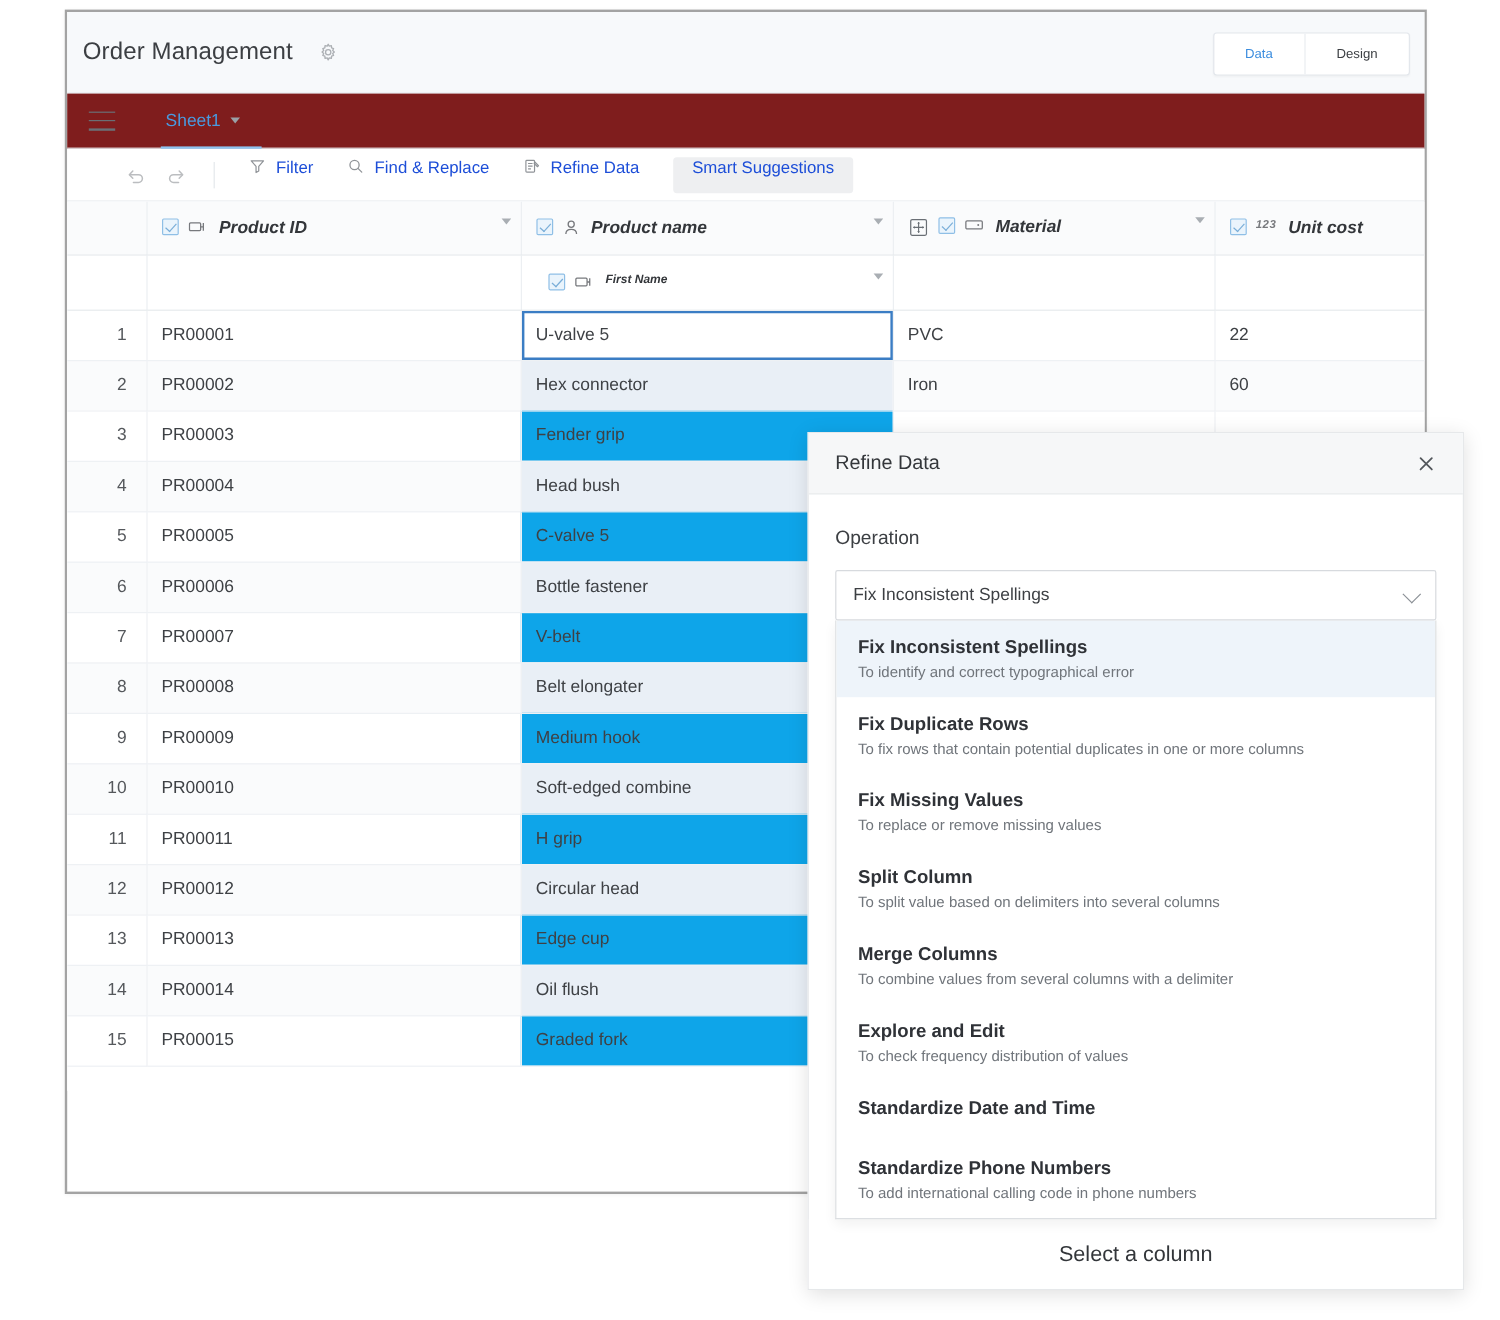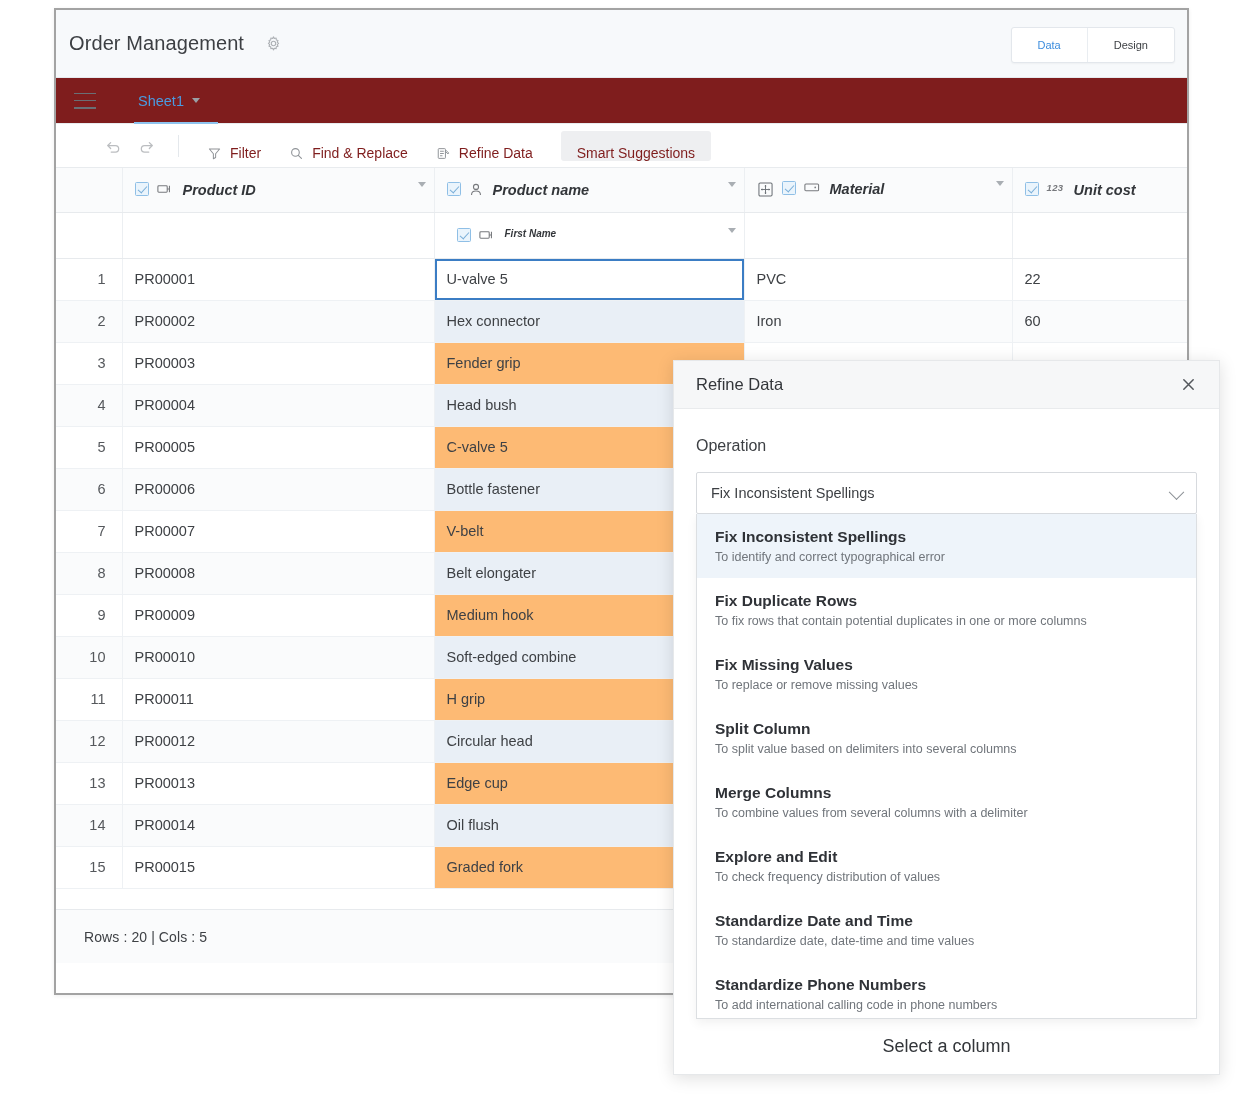--- a/index.html
+++ b/index.html
@@ -132,26 +132,26 @@
     width: 34px; height: 30px;
     display: flex; align-items: center; justify-content: center;
     cursor: pointer;
     opacity: .45;
   }
   .tb-sep {
     width: 1px; height: 22px; background: #e4e8ec; margin: 0 14px;
   }
   .tb-btn {
     display: flex;
-    align-items: flex-end;
+    align-items: flex-start;
     gap: 8px;
     height: 30px;
     padding: 0 14px;
     font-size: 14px;
-    color: #7f1d1d;
+    color: #1d4ed8;
     cursor: pointer;
     white-space: nowrap;
   }
   .tb-btn .ico { display:flex; align-items:center; opacity:.75; }
   .tb-btn.pill {
     background: #eeeff1;
     border-radius: 3px;
     padding: 0 16px;
     height: 30px;
     margin-left: 14px;
@@ -247,21 +247,21 @@
     vertical-align: middle;
     background: #ffffff;
   }
   tbody tr td.idx {
     text-align: right;
     padding-right: 16px;
     color: #55585c;
     background: #ffffff;
   }
   tbody tr td.pname {
-    background: #fdba74;
+    background: #0ea5e9;
   }
   tbody tr:nth-child(even) td { background: #fafbfc; }
   tbody tr:nth-child(even) td.pname { background: #e9eff6; }
   tbody tr:nth-child(even) td.idx { background: #fafbfc; }
 
   td.cell-selected {
     position: relative;
     background: #ffffff !important;
     box-shadow: inset 0 0 0 2px #3b7dc4;
   }
@@ -657,23 +657,20 @@
               <td class="idx">15</td>
               <td class="">PR00015</td>
               <td class="pname">Graded fork</td>
               <td class=""></td>
               <td class=""></td>
             </tr>
           </tbody>
       </table>
     </div>
 
-    <div class="statusbar">
-      <span>Rows : 20 | Cols : 5</span>
-    </div>
   </div>
 
   <div class="dialog">
     <div class="dlg-header">
       <span class="dlg-title">Refine Data</span>
       <span class="dlg-close">
         <svg class="svg-ico" width="15" height="15" viewBox="0 0 16 16" stroke="#53575c" stroke-width="1.6" stroke-linecap="round">
           <path d="M3 3l10 10M13 3L3 13"></path>
         </svg>
       </span>
@@ -707,21 +704,20 @@
           <div class="opt">
             <div class="opt-title">Merge Columns</div>
             <div class="opt-desc">To combine values from several columns with a delimiter</div>
           </div>
           <div class="opt">
             <div class="opt-title">Explore and Edit</div>
             <div class="opt-desc">To check frequency distribution of values</div>
           </div>
           <div class="opt">
             <div class="opt-title">Standardize Date and Time</div>
-            <div class="opt-desc">To standardize date, date-time and time values</div>
           </div>
           <div class="opt">
             <div class="opt-title">Standardize Phone Numbers</div>
             <div class="opt-desc">To add international calling code in phone numbers</div>
           </div>
         </div>
     </div>
 
     <div class="dlg-footer">
       <span>Select a column</span>

